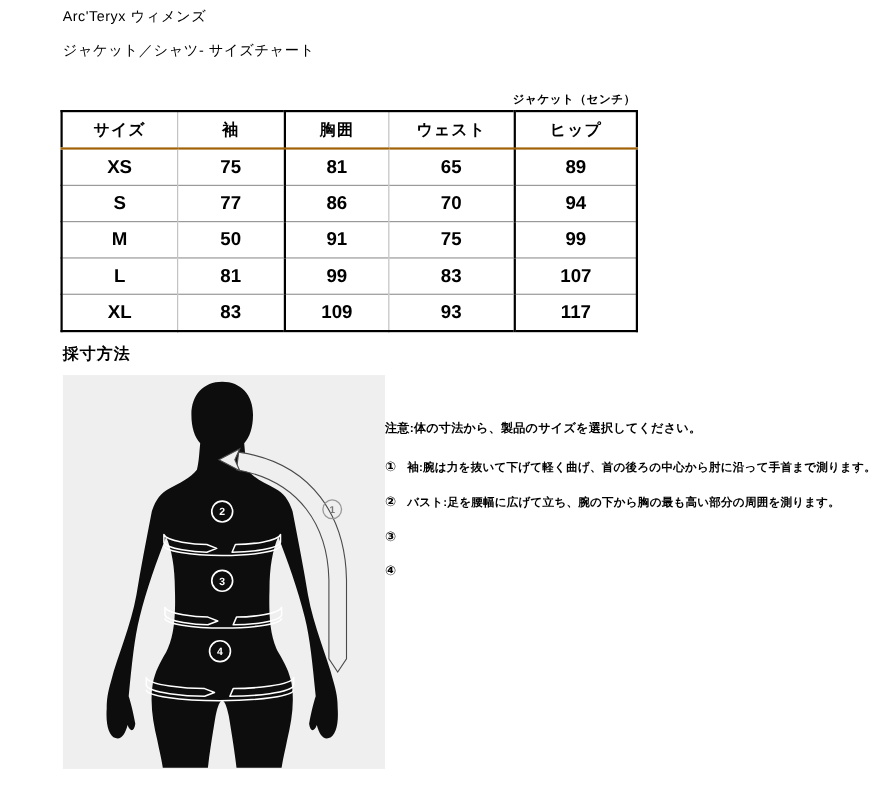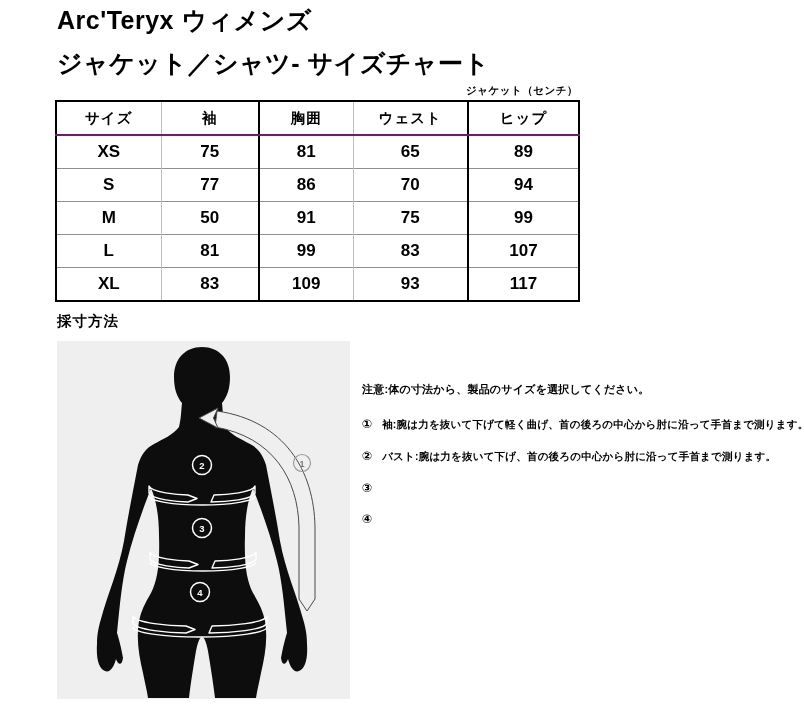--- a/index.html
+++ b/index.html
@@ -3,54 +3,54 @@
 <meta charset="utf-8">
 <style>
   html,body{margin:0;padding:0;}
   body{
     width:804px;height:720px;position:relative;background:#ffffff;
     font-family:"Liberation Sans","DejaVu Sans",sans-serif;color:#000;
     overflow:hidden;
   }
   
   .titles{position:absolute;left:57px;top:8px;}
-  .title-line{font-size:25px;font-weight:bold;line-height:1.0;letter-spacing:0.5px;}
+  .title-line{font-size:13px;font-weight:normal;line-height:1.0;letter-spacing:0.5px;}
   .title-line.second{margin-top:18px;}
   
   .unit-label{
     position:absolute;left:55px;top:84px;width:523px;text-align:right;
     font-size:10.5px;font-weight:bold;letter-spacing:0.5px;
   }
   
   table.size-table{
     position:absolute;left:55px;top:100px;width:523px;
     border-collapse:collapse;table-layout:fixed;
     border:2px solid #000;
   }
   table.size-table td{
     text-align:center;vertical-align:middle;padding:0;
     font-weight:bold;font-size:17px;height:32px;
     border-top:1px solid #909090;
   }
   table.size-table tr.hdr td{
-    font-size:14.5px;height:32px;border-top:none;border-bottom:2px solid #701a75;
+    font-size:14.5px;height:32px;border-top:none;border-bottom:2px solid #a16207;
     letter-spacing:1px;
   }
   table.size-table td:nth-child(1),
   table.size-table td:nth-child(3){border-right:1px solid #bdbdbd;}
   table.size-table td:nth-child(2),
   table.size-table td:nth-child(4){border-right:2px solid #000;}
   
   .section-heading{
     position:absolute;left:57px;top:312px;font-size:14.5px;font-weight:bold;letter-spacing:1px;
   }
   
   .figure-box{position:absolute;left:57px;top:341px;width:293px;height:358px;}
   
-  .notes{position:absolute;left:362px;top:382px;width:436px;}
+  .notes{position:absolute;left:350px;top:382px;width:436px;}
   .note-line{font-size:11px;font-weight:bold;white-space:nowrap;margin-bottom:20px;letter-spacing:0.2px;}
   .step{display:flex;align-items:flex-start;margin-bottom:17px;white-space:nowrap;}
   .step-num{font-size:12px;font-weight:bold;margin-right:10px;flex:none;}
   .step-text{font-size:10.5px;font-weight:bold;letter-spacing:0.2px;padding-top:1px;}
 </style>
 </head>
 <body>
 
 <div class="titles">
   <div class="title-line">Arc'Teryx ウィメンズ</div>
@@ -207,21 +207,21 @@
 </div>
 
 <div class="notes">
   <div class="note-line">注意:体の寸法から、製品のサイズを選択してください。</div>
   <div class="step">
     <span class="step-num">①</span>
     <span class="step-text">袖:腕は力を抜いて下げて軽く曲げ、首の後ろの中心から肘に沿って手首まで測ります。</span>
   </div>
   <div class="step">
     <span class="step-num">②</span>
-    <span class="step-text">バスト:腕は力を抜いて下げ、首の後ろの中心から肘に沿って手首まで測ります。</span>
+    <span class="step-text">バスト:足を腰幅に広げて立ち、腕の下から胸の最も高い部分の周囲を測ります。</span>
   </div>
   <div class="step">
     <span class="step-num">③</span>
   </div>
   <div class="step">
     <span class="step-num">④</span>
   </div>
 </div>
 
 </body></html>

